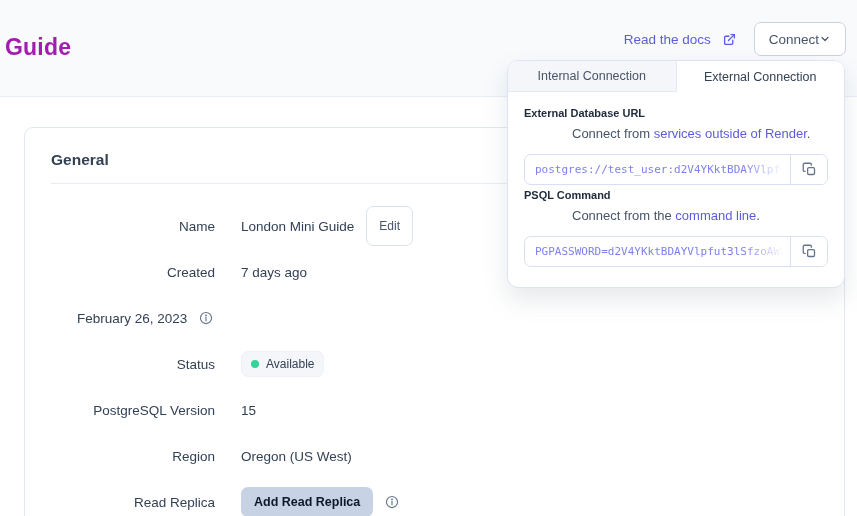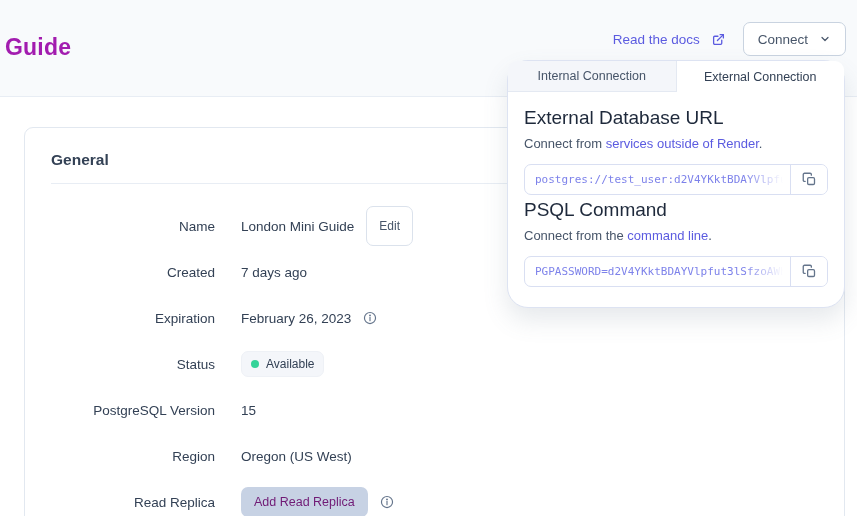--- a/index.html
+++ b/index.html
@@ -24,21 +24,21 @@
   }
   .header-actions {
     position: absolute; right: 11px; top: 22px;
     display: flex; align-items: center; gap: 18px; height: 34px;
   }
   .docs-link {
     display: inline-flex; align-items: center; gap: 12px;
     color: #5b5be0; font-size: 13.5px; cursor: pointer; text-decoration: none;
   }
   .btn-connect {
-    display: inline-flex; align-items: center; gap: 11px;
+    display: inline-flex; align-items: center; gap: 0;
     background: #ffffff; border: 1px solid #c9d3e0; border-radius: 7px;
     padding: 0 14px; height: 34px;
     font-size: 13.5px; color: #475569; cursor: pointer;
     font-family: "Liberation Sans", sans-serif;
   }
 
   
   .card {
     position: absolute; left: 24px; top: 127px; width: 821px; height: 420px;
     background: #ffffff; border: 1px solid #e2e8f0; border-radius: 9px;
@@ -65,47 +65,47 @@
     padding: 12px 12px; font-size: 12px; color: #475569; cursor: pointer;
     font-family: "Liberation Sans", sans-serif;
   }
   .badge {
     display: inline-flex; align-items: center; gap: 7px;
     background: #f4f6fa; border: 1px solid #eef1f6; border-radius: 7px;
     padding: 5px 9px; font-size: 12px; color: #334155;
   }
   .dot { width: 8px; height: 8px; border-radius: 50%; background: #34d399; }
   .btn-disabled {
-    background: #c7d2e4; color: #701a75; border: none; border-radius: 7px;
-    padding: 8px 13px; font-size: 12.5px; font-weight: 400; cursor: not-allowed;
+    background: #c7d2e4; color: #0f172a; border: none; border-radius: 7px;
+    padding: 8px 13px; font-size: 12.5px; font-weight: 700; cursor: not-allowed;
     font-family: "Liberation Sans", sans-serif;
   }
   .info-ic { display: inline-flex; color: #64748b; }
 
   
   .panel {
     position: absolute; left: 507px; top: 60px; width: 338px;
-    background: #ffffff; border: 1px solid #dde3f2; border-radius: 21px;
+    background: #ffffff; border: 1px solid #dde3f2; border-radius: 11px;
     box-shadow: 0 12px 24px rgba(100,116,139,0.16);
     z-index: 10;
   }
   .tabs { display: flex; height: 31px; }
   .tab {
     flex: 1; display: flex; align-items: center; justify-content: center;
     font-size: 12.5px; cursor: pointer;
   }
   .tab-inactive {
     background: #f4f6fa; color: #475569;
     border-right: 1px solid #e4e9f2; border-bottom: 1px solid #e4e9f2;
     border-top-left-radius: 9px;
   }
   .tab-active { background: #ffffff; color: #334155; border-top-right-radius: 9px; }
   .panel-body { padding: 15px 16px 20px 16px; }
-  .panel-heading { font-size: 19px; font-weight: 400; color: #1e293b; }
-  .panel-desc { font-size: 13px; color: #475569; margin-top: 7px; }
+  .panel-heading { font-size: 11px; font-weight: 700; color: #1e293b; }
+  .panel-desc { font-size: 13px; color: #475569; margin-top: 7px; margin-left: 48px; }
   .panel-desc a { color: #5b5be0; text-decoration: none; cursor: pointer; }
   .code-group {
     margin-top: 13px; display: flex; align-items: stretch;
     border: 1px solid #d9dff2; border-radius: 7px; height: 31px;
     background: #ffffff; overflow: hidden;
   }
   .code-field {
     flex: 1; position: relative; overflow: hidden;
     display: flex; align-items: center; padding: 0 10px;
   }
@@ -166,21 +166,20 @@
     </div>
 
     <div class="row">
       <div class="row-label">Created</div>
       <div class="row-value-wrap">
         <span>7 days ago</span>
       </div>
     </div>
 
     <div class="row">
-      <div class="row-label">Expiration</div>
       <div class="row-value-wrap">
         <span>February 26, 2023</span>
         <span class="info-ic">
           <svg width="14" height="14" viewBox="0 0 24 24" fill="none" stroke="#64748b" stroke-width="2" stroke-linecap="round">
             <circle cx="12" cy="12" r="9.5"></circle>
               <line x1="12" y1="11" x2="12" y2="16.5"></line>
               <circle cx="12" cy="7.5" r="0.6" fill="#64748b"></circle>
           </svg>
         </span>
       </div>

